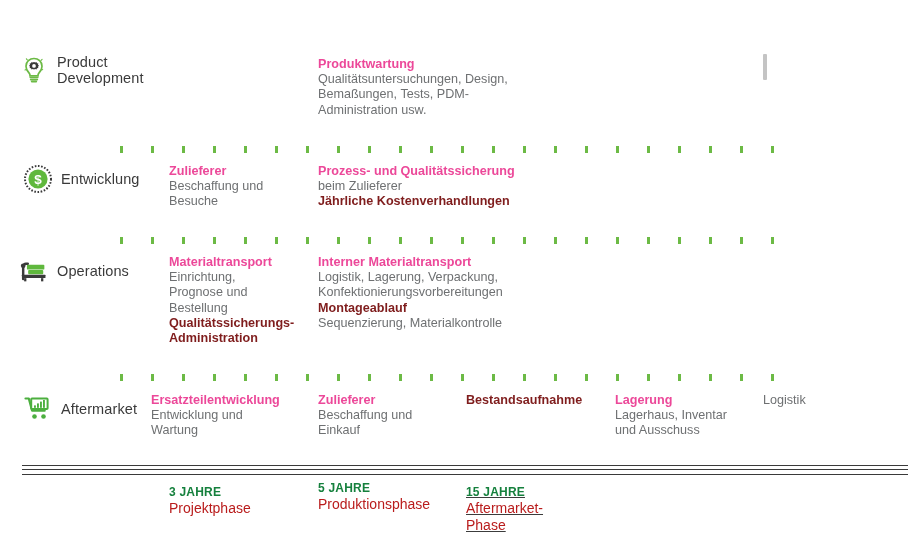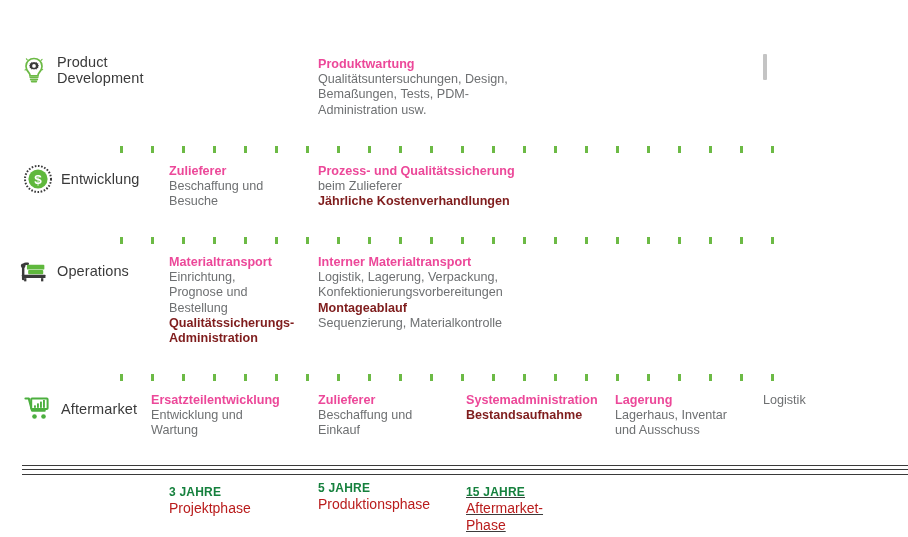--- a/index.html
+++ b/index.html
@@ -244,21 +244,20 @@
     <p class="t">Wartung</p>
   </div>
 
   <div class="cell" style="left:318px;top:377px;width:145px;">
     <p class="t hdr">Zulieferer</p>
     <p class="t">Beschaffung und</p>
     <p class="t">Einkauf</p>
   </div>
 
   <div class="cell" style="left:466px;top:377px;width:145px;">
-    <p class="t hdr">Systemadministration</p>
     <p class="t b">Bestandsaufnahme</p>
   </div>
 
   <div class="cell" style="left:615px;top:377px;width:145px;">
     <p class="t hdr">Lagerung</p>
     <p class="t">Lagerhaus, Inventar</p>
     <p class="t">und Ausschuss</p>
   </div>
 
   <div class="cell" style="left:763px;top:377px;width:120px;">

